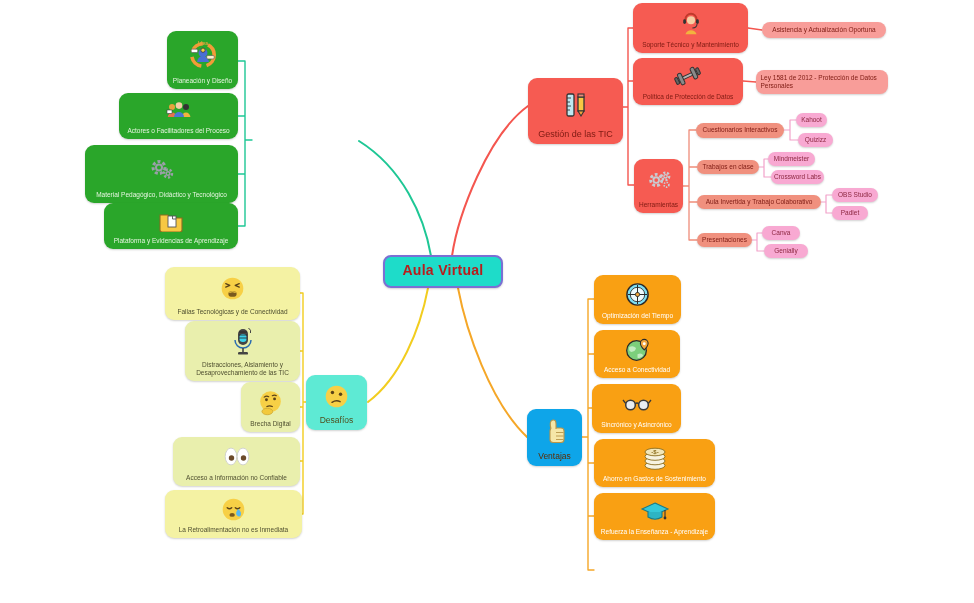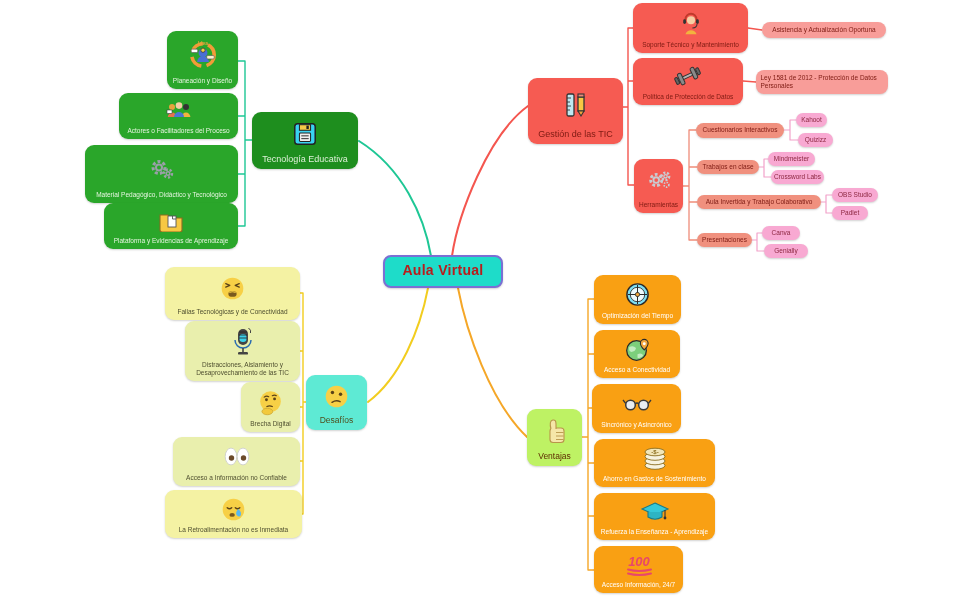--- a/index.html
+++ b/index.html
@@ -24,21 +24,21 @@
   .pk{background:#f8a9d2;border-radius:8px;} .pk .lb{color:#8c2740;}
   .lf{background:#f89d99;border-radius:8px;} .lf .lb{color:#7d1a12;}
   .pill{justify-content:center;padding:2px 3px;}
   .pill .lb{font-size:6.5px;}
   .lf.two .lb{text-align:left;padding-left:3px;}
   
   .ym{background:#5eead4;} .ym .lb{color:#4f4f1e;font-size:8.5px;}
   .ya{background:#f4f2a3;} .ya .lb{color:#4f4f30;}
   .yb{background:#e9efad;} .yb .lb{color:#4f4f30;}
   
-  .om{background:#bef264;justify-content:center;} .om .lb{color:#5e2c00;font-size:8.5px;}
+  .om{background:#0ea5e9;justify-content:center;} .om .lb{color:#5e2c00;font-size:8.5px;}
   .oc{background:#f9a013;} .oc .lb{color:#ffffff;}
 </style>
 </head>
 <body>
 
 <div class="canvas">
 
   <svg class="wires" width="974" height="603" viewBox="0 0 974 603">
     <g fill="none" stroke-linecap="round">
 
@@ -61,33 +61,20 @@
       <path d="M306 402 H303 M303 293 V514 M303 293 H300 M303 351 H300 M303 407 H300 M303 461 H300 M303 514 H302" stroke="#f2cd1f" stroke-width="1.4"></path>
 
       <path d="M582 437 H588 M588 299 V570 M588 299 H594 M588 354 H594 M588 408 H592 M588 463 H594 M588 516 H594 M588 570 H594" stroke="#f5a728" stroke-width="1.4"></path>
     </g>
   </svg>
 
   <div class="node ct" style="left:383px;top:255px;width:120px;height:33px">
     <div class="lb">Aula Virtual</div>
   </div>
 
-  <div class="node gm" style="left:252px;top:112px;width:106px;height:57px">
-    <div class="ic">
-      <svg width="26" height="26" viewBox="0 0 28 28">
-          <rect x="3" y="3" width="22" height="22" rx="3" fill="#39d3f2" stroke="#222" stroke-width="1.6"></rect>
-          <rect x="8" y="4" width="12" height="6" fill="#f7c948" stroke="#222" stroke-width="1.1"></rect>
-          <rect x="15.5" y="5" width="2.6" height="3.6" fill="#222"></rect>
-          <rect x="8" y="13" width="12" height="9" rx="1" fill="#eee" stroke="#222" stroke-width="1.1"></rect>
-          <line x1="10" y1="16" x2="18" y2="16" stroke="#222"></line>
-          <line x1="10" y1="19" x2="18" y2="19" stroke="#222"></line>
-        </svg>
-    </div>
-    <div class="lb">Tecnología Educativa</div>
-  </div>
 
   <div class="node gc" style="left:167px;top:31px;width:71px;height:58px">
     <div class="ic">
       <svg width="32" height="32" viewBox="0 0 30 30">
           <circle cx="15" cy="15" r="10.5" fill="none" stroke="#f29b38" stroke-width="3.4" stroke-dasharray="13 5"></circle>
           <circle cx="15" cy="13" r="4.2" fill="#4a6fd4"></circle>
           <path d="M9.5 21.5 a5.5 5.5 0 0 1 11 0 z" fill="#4a6fd4"></path>
           <circle cx="15" cy="10.5" r="2" fill="#f7d13e" stroke="#333" stroke-width="0.7"></circle>
           <rect x="4" y="9.5" width="6" height="3.2" rx="1" fill="#fff" stroke="#555" stroke-width="0.6"></rect>
           <rect x="18.5" y="15.5" width="7" height="3.2" rx="1" fill="#fdf2cf" stroke="#555" stroke-width="0.6"></rect>
@@ -404,23 +391,14 @@
       <svg width="30" height="24" viewBox="0 0 30 24">
           <path d="M15 3 L28 9 L15 15 L2 9 z" fill="#35c8d8" stroke="#1a7a86" stroke-width="1.1"></path>
           <path d="M8 12 v5 q7 4.5 14 0 v-5" fill="#2db4c4" stroke="#1a7a86" stroke-width="1.1"></path>
           <line x1="25" y1="10" x2="25" y2="17" stroke="#333" stroke-width="1.1"></line>
           <circle cx="25" cy="18" r="1.4" fill="#333"></circle>
         </svg>
     </div>
     <div class="lb">Refuerza la Enseñanza - Aprendizaje</div>
   </div>
 
-  <div class="node oc" style="left:594px;top:546px;width:89px;height:47px">
-    <div class="ic">
-      <svg width="34" height="25" viewBox="0 0 34 24">
-          <text x="17" y="13" text-anchor="middle" font-size="13" font-style="italic" font-weight="bold" fill="#e8476b" font-family="Liberation Sans, sans-serif">100</text>
-          <path d="M6 17 q11 3 23 0 M6 21 q11 3 23 0" stroke="#e8476b" stroke-width="2" fill="none" stroke-linecap="round"></path>
-        </svg>
-    </div>
-    <div class="lb">Acceso Información, 24/7</div>
-  </div>
 
 </div>
 
 </body></html>

